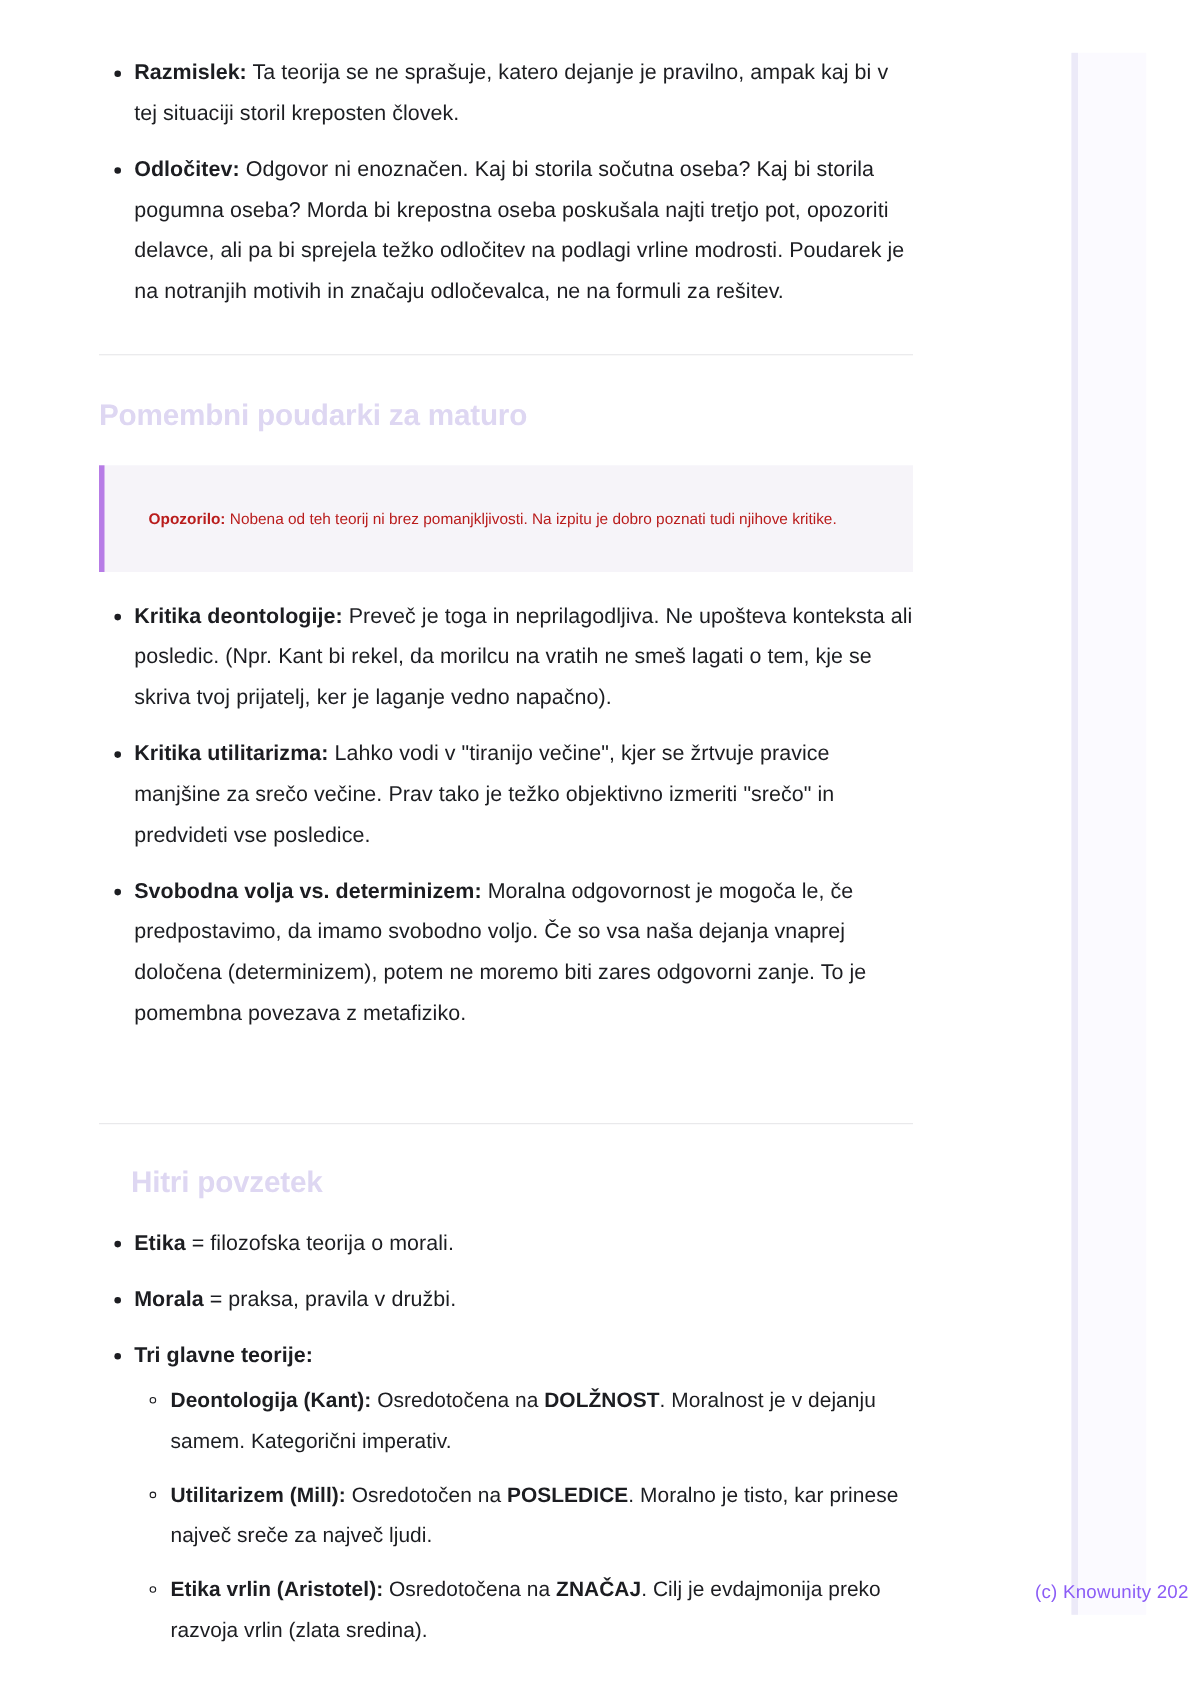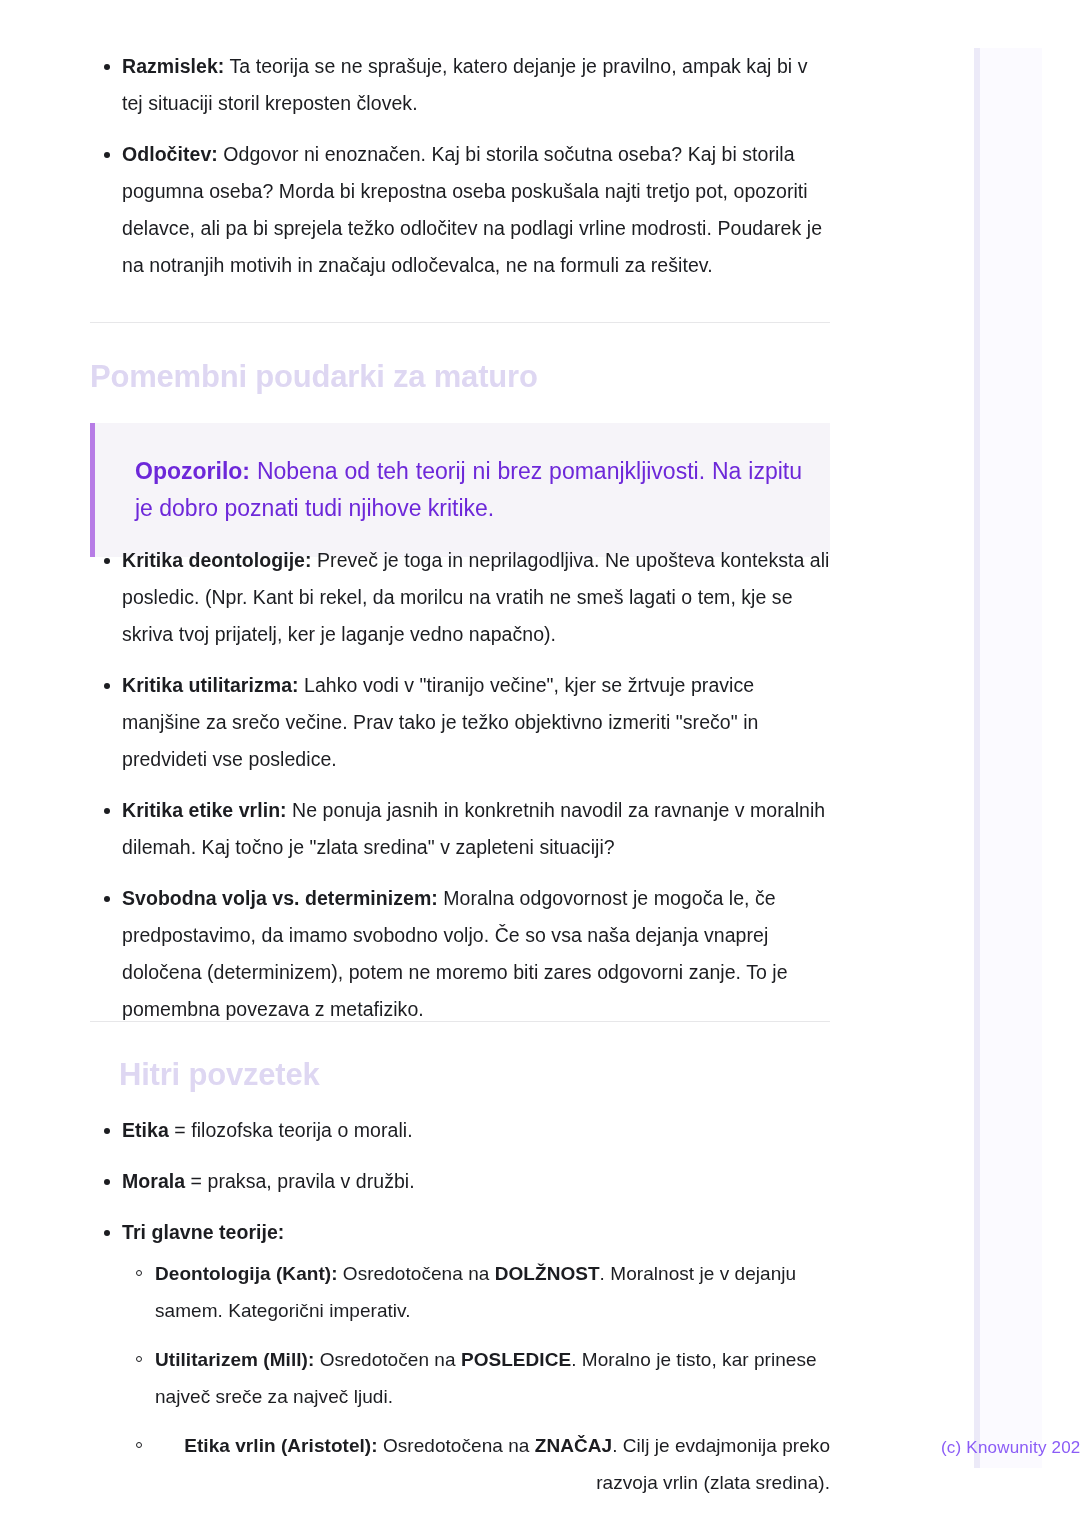--- a/index.html
+++ b/index.html
@@ -93,21 +93,20 @@
   }
   ul.subbullets > li {
     position: relative;
     padding-left: 33px;
     font-size: 19px;
     line-height: 37px;
     margin: 0 0 12px 0;
   }
   ul.subbullets > li:last-child {
     margin-bottom: 0;
-    text-align: right;
   }
   ul.subbullets > li::before {
     content: "";
     position: absolute;
     left: 14px;
     top: 15px;
     width: 6px;
     height: 6px;
     border-radius: 50%;
     border: 1.4px solid #1c1d21;
@@ -123,41 +122,41 @@
   .divider {
     height: 1px;
     background: #e7e7e9;
     border: 0;
     margin: 0;
     width: 740px;
   }
 
   
   .section-heading {
-    font-size: 31px;
+    font-size: 27px;
     font-weight: bold;
     color: #ded7f2;
     letter-spacing: -0.2px;
     line-height: 34px;
     margin: 0;
   }
 
   
   .callout {
     background: #f6f4f9;
     border-left: 5px solid #b77ce6;
     box-sizing: border-box;
     width: 740px;
     padding: 30px 28px 30px 40px;
   }
   .callout p {
     margin: 0;
-    font-size: 23px;
+    font-size: 14px;
     line-height: 37px;
-    color: #6d28d9;
+    color: #b91c1c;
     text-align: justify;
   }
 
   
   .watermark {
     position: absolute;
     left: 898px;
     top: 1438px;
     font-size: 17px;
     color: #8b5cf6;
@@ -213,23 +212,20 @@
 
     <div class="sp-crit">
       <ul class="bullets">
         <li>
           <b class="b">Kritika deontologije:</b><span> Preveč je toga in neprilagodljiva. Ne upošteva konteksta ali posledic. (Npr. Kant bi rekel, da morilcu na vratih ne smeš lagati o tem, kje se skriva tvoj prijatelj, ker je laganje vedno napačno).</span>
         </li>
         <li>
           <b class="b">Kritika utilitarizma:</b><span> Lahko vodi v "tiranijo večine", kjer se žrtvuje pravice manjšine za srečo večine. Prav tako je težko objektivno izmeriti "srečo" in predvideti vse posledice.</span>
         </li>
         <li>
-          <b class="b">Kritika etike vrlin:</b><span> Ne ponuja jasnih in konkretnih navodil za ravnanje v moralnih dilemah. Kaj točno je "zlata sredina" v zapleteni situaciji?</span>
-        </li>
-        <li>
           <b class="b">Svobodna volja vs. determinizem:</b><span> Moralna odgovornost je mogoča le, če predpostavimo, da imamo svobodno voljo. Če so vsa naša dejanja vnaprej določena (determinizem), potem ne moremo biti zares odgovorni zanje. To je pomembna povezava z metafiziko.</span>
         </li>
       </ul>
     </div>
 
     <div class="sp-div2">
       <hr class="divider">
     </div>
 
     <div class="sp-head2">

